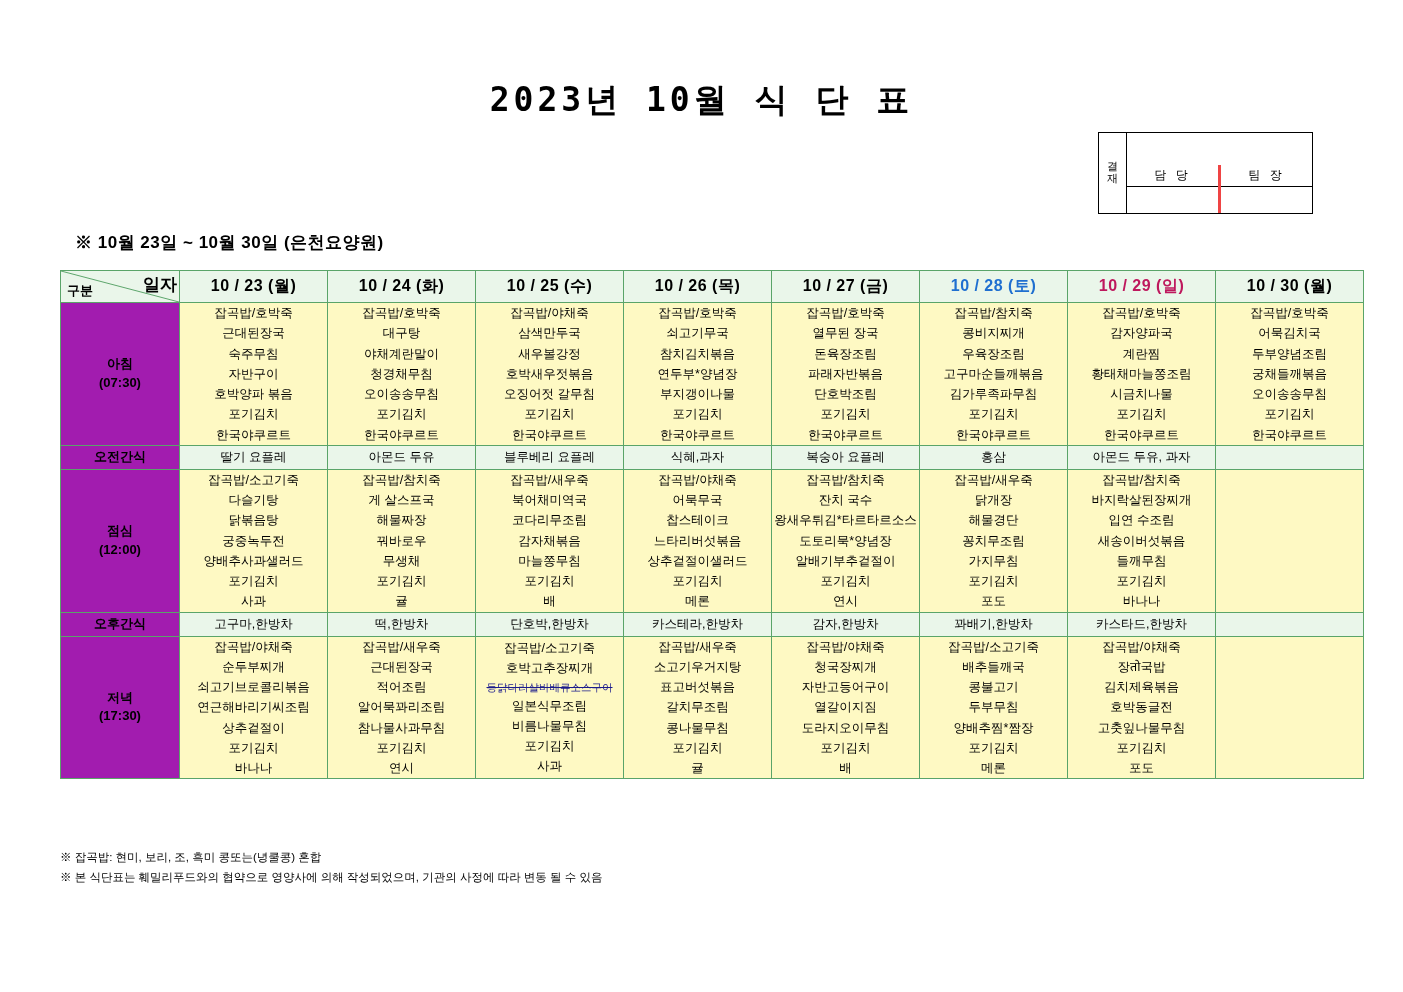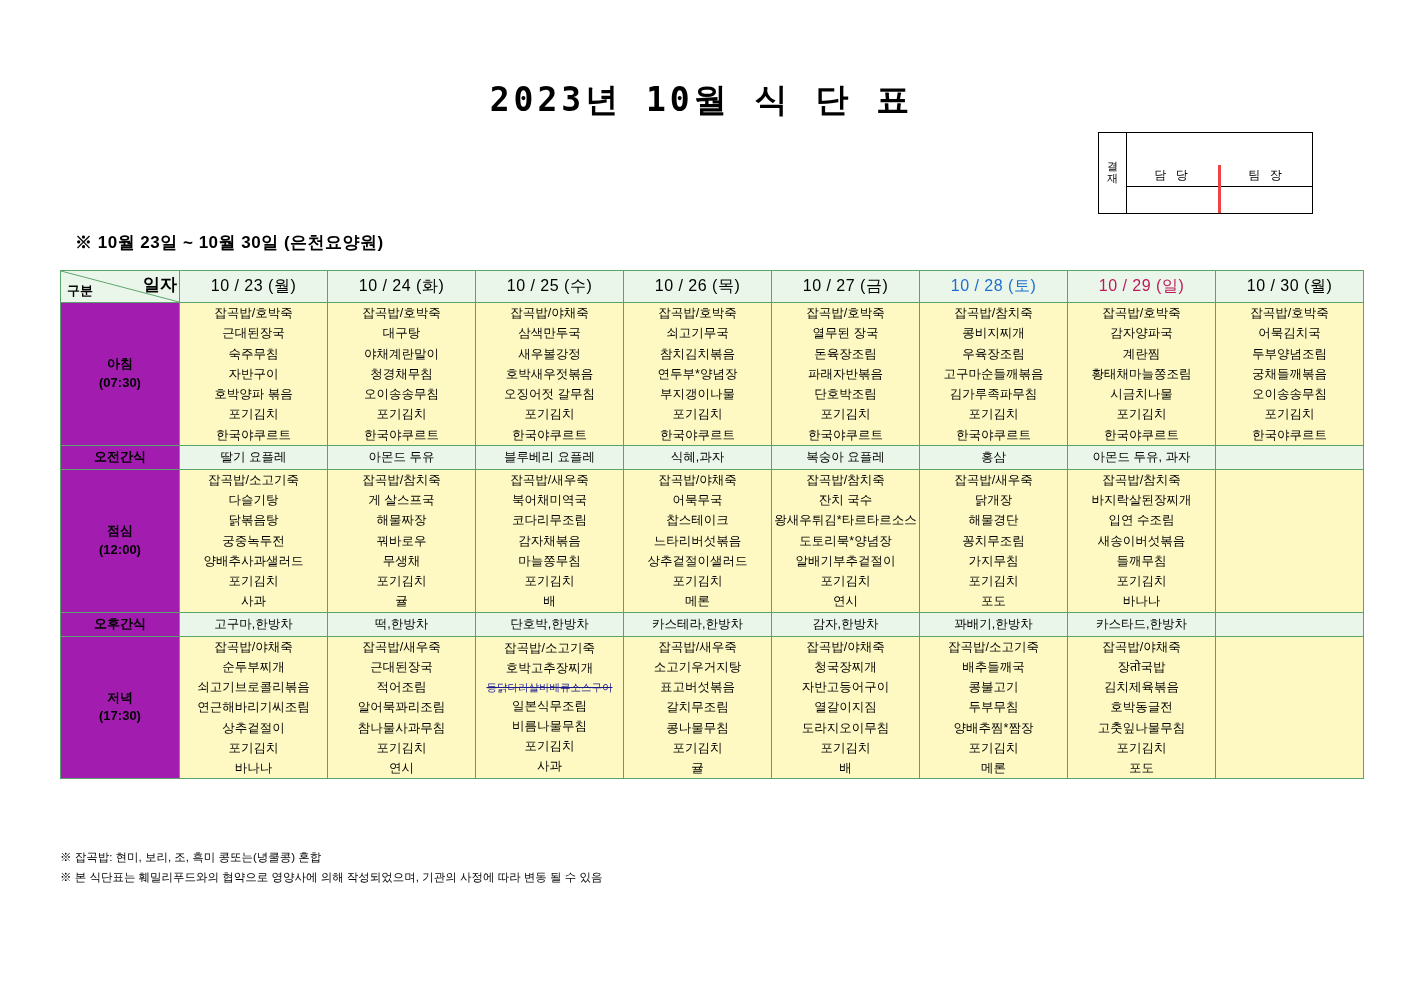--- a/index.html
+++ b/index.html
@@ -118,21 +118,21 @@
   th.corner .lab-cat {
     position: absolute;
     left: 6px;
     bottom: 2px;
     font-size: 13px;
     font-weight: bold;
   }
   th.dayhead {
     height: 32px;
     font-size: 16px;
-    font-weight: normal;
+    font-weight: bold;
     background: #eaf6ea;
     letter-spacing: 0.5px;
   }
   th.dayhead.sat { color: #1f6fd0; }
   th.dayhead.sun { color: #be185d; }
 
   td.rowlabel {
     background: #a21caf;
     font-size: 13px;
     font-weight: bold;

